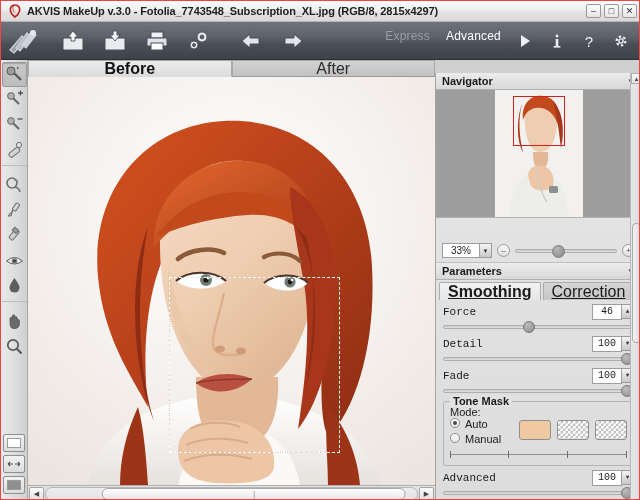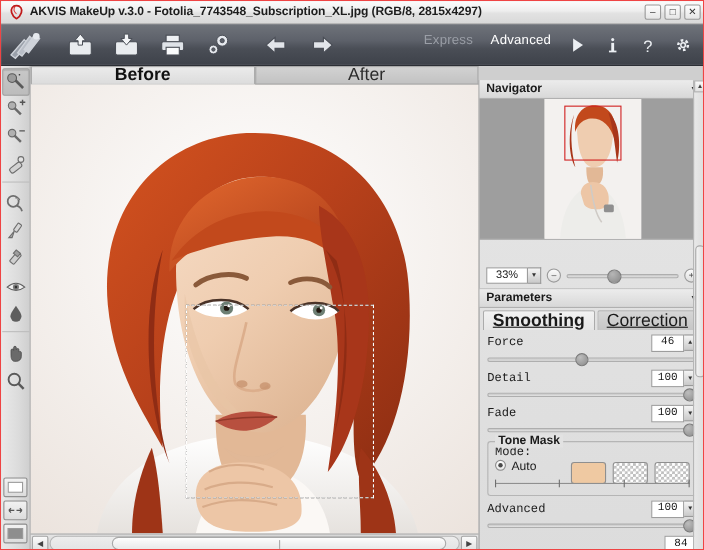--- a/index.html
+++ b/index.html
@@ -163,21 +163,21 @@
            display:flex; align-items:center; padding:0 2px 0 7px; font-size:11px; margin-top:1px;}
   .combo .arrow{ margin-left:auto; width:14px;height:14px;border-radius:50%;
                  background:linear-gradient(#f0f0f0,#c4c4c4);border:1px solid #9a9a9a;
                  display:flex;align-items:center;justify-content:center;font-size:6px;color:#333;}
   .vscroll{position:absolute;right:0;top:0;width:11px;height:441px;
            background:linear-gradient(90deg,#e8e8e8,#dcdcdc);border-left:1px solid #b6b6b6;}
   .vs-arrow{width:11px;height:11px;display:flex;align-items:center;justify-content:center;
             font-size:6px;color:#444;border:1px solid #b0b0b0;background:linear-gradient(#fafafa,#e0e0e0);}
   .vs-thumb{position:absolute;left:1px;top:150px;width:9px;height:120px;border-radius:4px;
             background:linear-gradient(90deg,#f4f4f4,#dcdcdc);border:1px solid #a9a9a9;}
-  .lbl-sm{font-size:11px;font-family:Liberation Mono, monospace;}
+  .lbl-sm{font-size:11px;}
 </style>
 </head>
 <body>
 
 <div class="app">
 
   <div class="titlebar">
     <div class="title-icon">
       <svg width="14" height="14" viewBox="0 0 14 14">
         <path d="M7 1 C3.5 1 1.5 4 2.6 7.5 C3.4 10 5.2 12 7 13 C8.8 12 10.6 10 11.4 7.5 C12.5 4 10.5 1 7 1 Z" fill="none" stroke="#c01a1a" stroke-width="1.6"></path>
@@ -570,20 +570,24 @@
 
       <div class="group">
         <div class="gtitle">Tone Mask</div>
         <div class="lbl-sm">Mode:</div>
         <div class="radio-row">
           <span class="radio">
               <span class="dot"></span>
             </span>
           <span>Auto</span>
         </div>
+        <div class="radio-row">
+          <span class="radio"></span>
+          <span>Manual</span>
+        </div>
         <div class="swatches">
           <div class="cswatch" style="background:#efc9a2"></div>
           <div class="cswatch checker"></div>
           <div class="cswatch checker"></div>
         </div>
         <div class="tickrow">
           <div class="line"></div>
           <div class="tk" style="left:0"></div>
           <div class="tk" style="left:33%"></div>
           <div class="tk" style="left:66%"></div>

